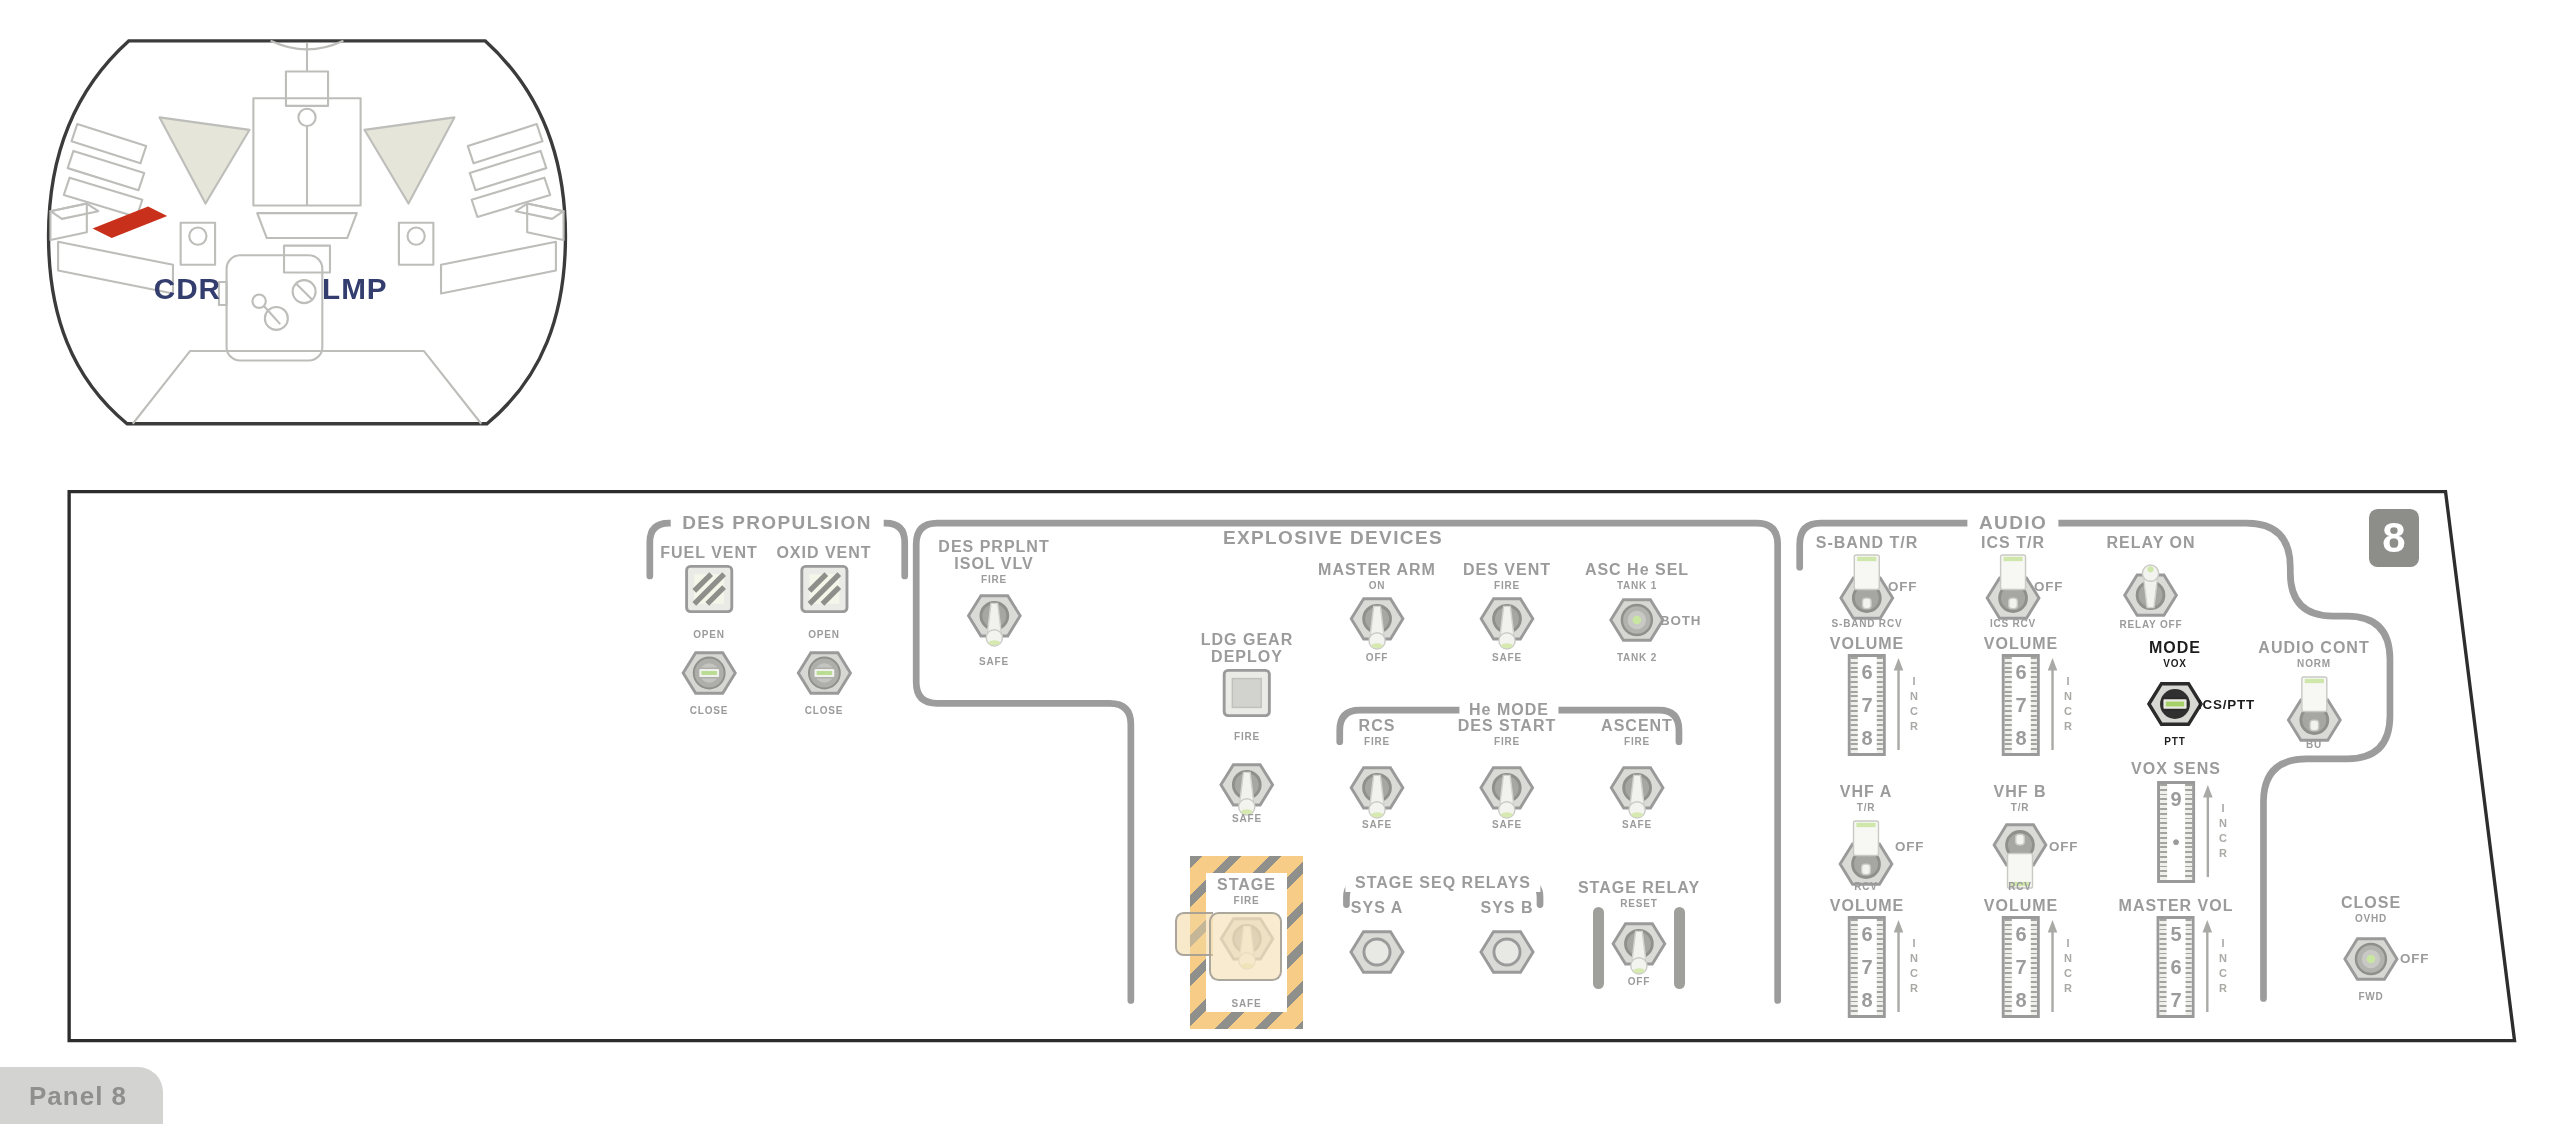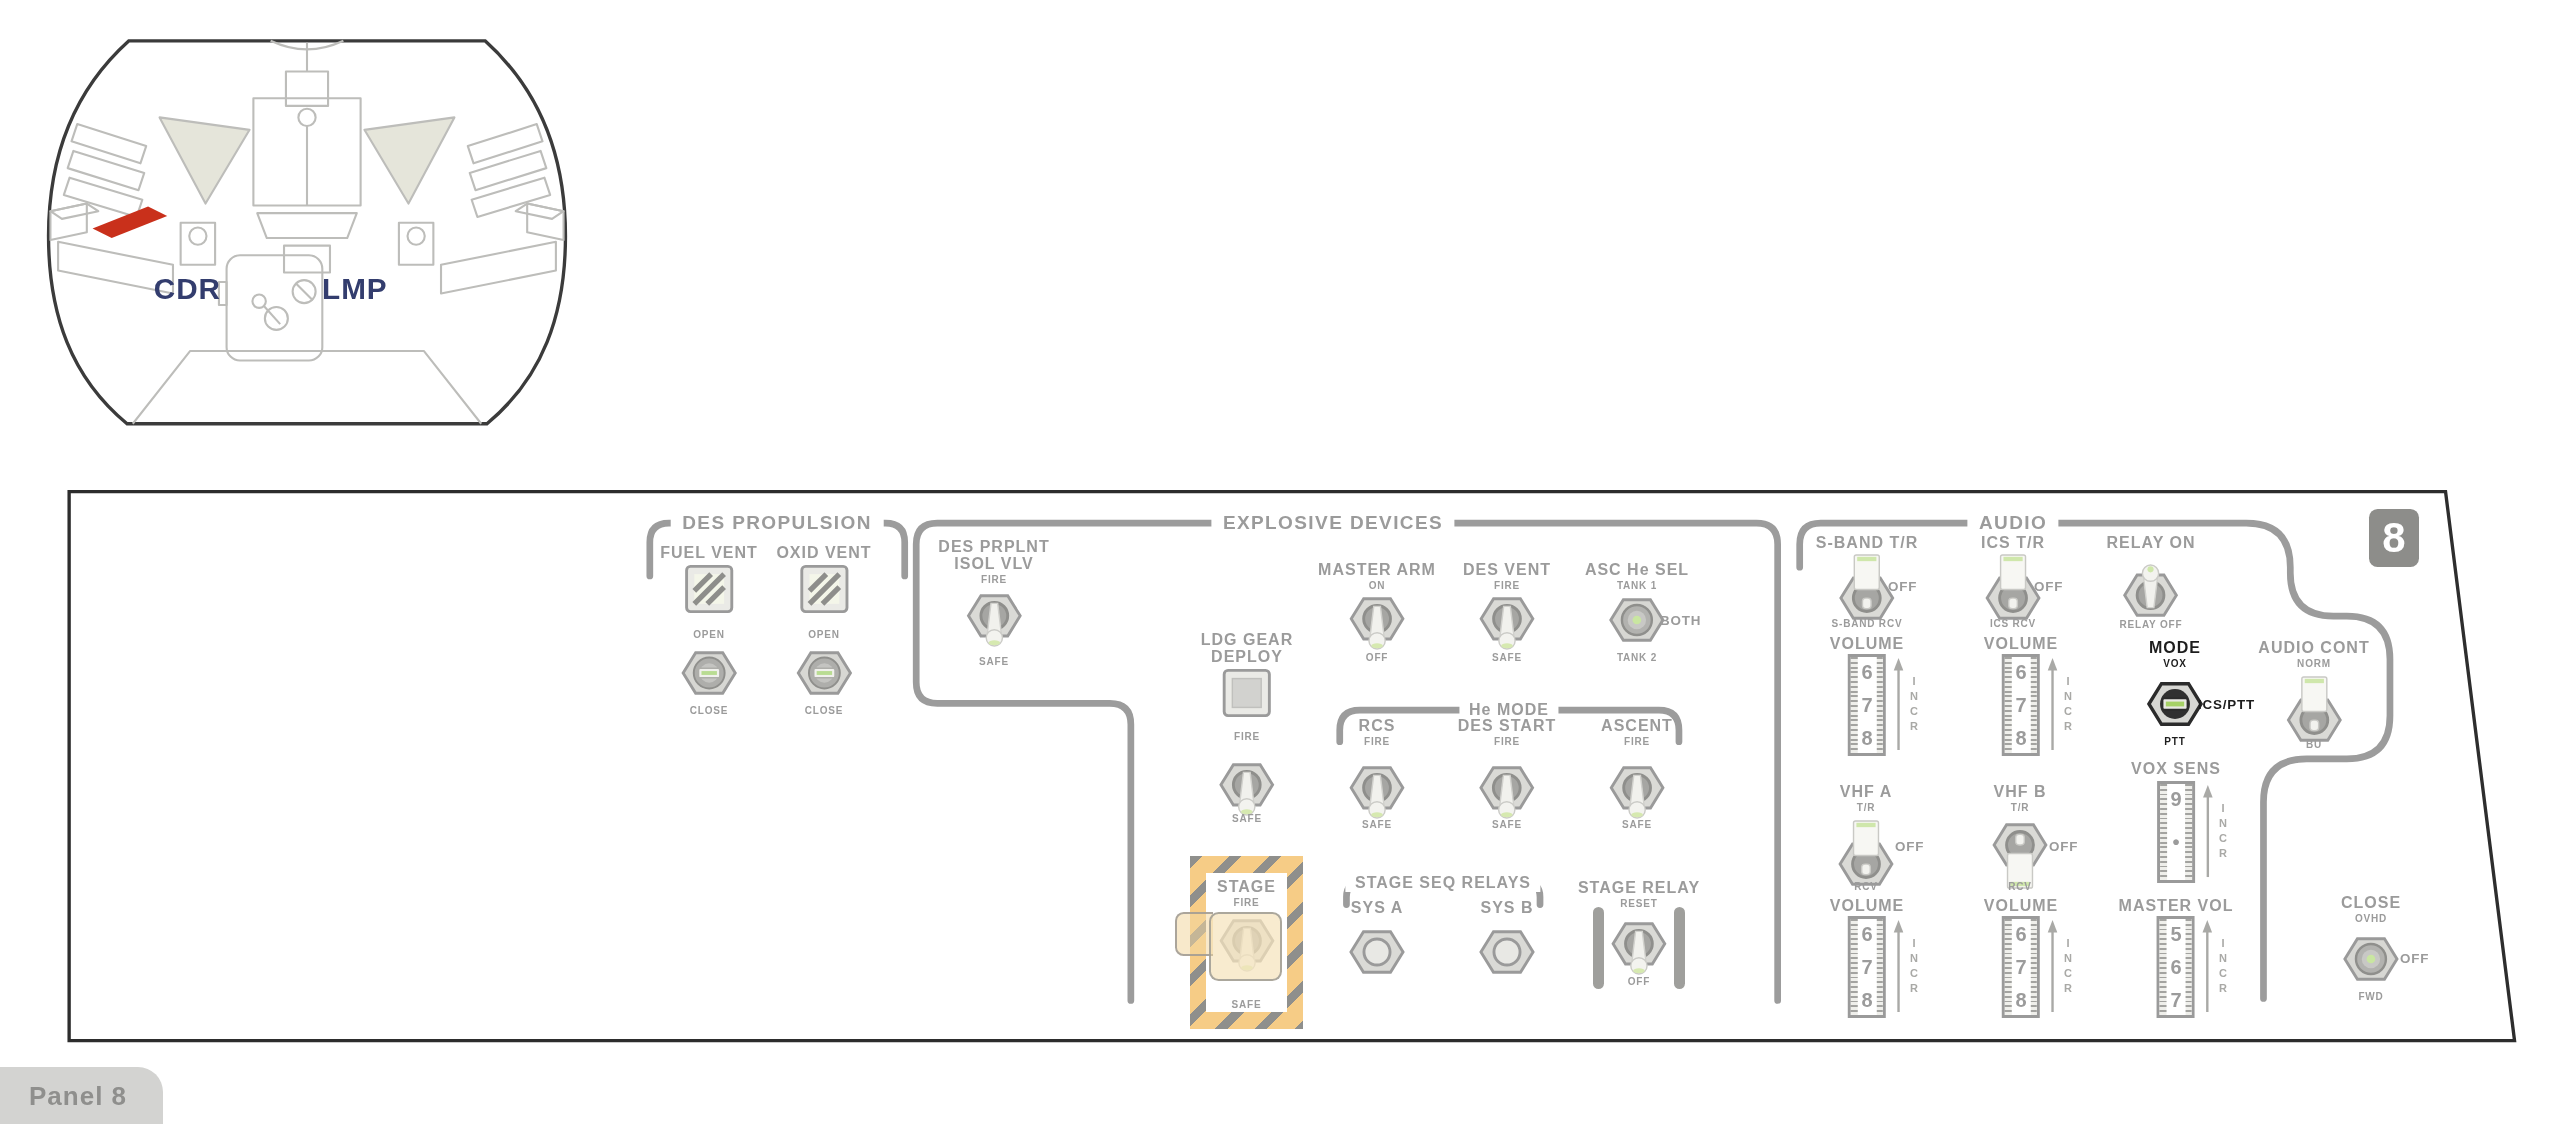--- a/index.html
+++ b/index.html
@@ -29,22 +29,22 @@
   .wheel::after{right:0;}
   .wnum{position:relative;z-index:1;font-size:20px;line-height:1;color:#9b9b9b;font-weight:bold;}
   .wnum.wdot{font-size:13.4px;}
   .incr-col{position:absolute;left:calc(100% + 6.7px);top:1.9px;bottom:1.9px;display:flex;align-items:center;gap:3.8px;}
   .incr-vert{writing-mode:vertical-rl;text-orientation:upright;font-size:11px;letter-spacing:2.9px;
        color:#a9a9a6;font-weight:bold;}
   
   .hazard{position:absolute;left:1190px;top:856px;width:113px;height:173px;
        background:repeating-linear-gradient(135deg,#8f8f8c 0 8.6px,#f6cc86 8.6px 28px);z-index:1;}
   .hazard-inner{position:absolute;left:16.3px;top:17px;right:16.3px;bottom:17px;background:#fff;
-       display:flex;flex-direction:column;align-items:center;padding-top:5px;box-sizing:border-box;
-       color:#9b9b9b;font-weight:bold;}
+       display:flex;flex-direction:column;align-items:center;padding-top:22px;box-sizing:border-box;
+       color:#9b9b9b;font-weight:bold;justify-content:flex-end;}
   .guard{position:absolute;left:19px;top:56px;width:73px;height:69px;background:rgba(242,215,160,.5);
        border:2.4px solid rgba(158,155,147,.85);border-radius:9.6px;z-index:3;box-sizing:border-box;}
   .guard-tab{position:absolute;left:-15.3px;top:56px;width:38px;height:44px;background:rgba(242,215,160,.55);
        border:2.4px solid rgba(158,155,147,.85);border-right:none;border-radius:8.6px 0 0 8.6px;z-index:3;box-sizing:border-box;}
   .bar{position:absolute;width:10.5px;height:82px;border-radius:5.8px;background:#9f9f9c;}
   .badge{position:absolute;left:2369px;top:509px;width:50px;height:58px;background:#8d8d8a;border-radius:8.6px;
        color:#fff;font-size:42px;font-weight:bold;display:flex;align-items:center;justify-content:center;}
   .panel-tab{position:absolute;left:0;top:1067px;width:163px;height:58px;background:#d3d3d1;
        border-radius:0 25px 0 0;color:#8f8f8d;font-size:26px;font-weight:bold;line-height:58px;
        padding-left:29px;box-sizing:border-box;letter-spacing:1px;}
@@ -103,21 +103,21 @@
       <circle cx="287" cy="290" r="12"></circle>
       <line x1="278" y1="281" x2="296" y2="299"></line>
       <path d="M108,428 L168,352 L412,352 L472,428"></path>
     </g>
     <polygon points="66,224 124,201 144,211 86,234" fill="#c9301b"></polygon>
     <text x="165" y="298" text-anchor="middle" font-size="31" font-weight="bold" fill="#333d6e" letter-spacing="1">CDR</text>
     <text x="340" y="298" text-anchor="middle" font-size="31" font-weight="bold" fill="#333d6e" letter-spacing="1">LMP</text>
   </svg>
 
   <div class="sec-title" style="left:777px;top:523px">DES PROPULSION</div>
-  <div class="sec-title" style="left:1333px;top:523px">EXPLOSIVE DEVICES</div>
+  <div class="sec-title" style="left:1333px;top:538px">EXPLOSIVE DEVICES</div>
   <div class="sec-title" style="left:2013px;top:523px">AUDIO</div>
   <div class="sec-title small" style="left:1509px;top:710px">He MODE</div>
   <div class="sec-title small" style="left:1443px;top:883px">STAGE SEQ RELAYS</div>
 
   <div class="ctl" style="left:709px;top:544px">
     <span class="lbl">FUEL VENT</span>
     <span class="glyph" style="margin-top:2.9px">
         <svg width="50" height="50" viewBox="0 0 52 52">
           <rect x="2.5" y="2.5" width="47" height="47" rx="4" fill="#eaeae6" stroke="#9a9a9a" stroke-width="3"></rect>
           <rect x="10.5" y="10.5" width="31" height="31" fill="#f4f6e9"></rect>

